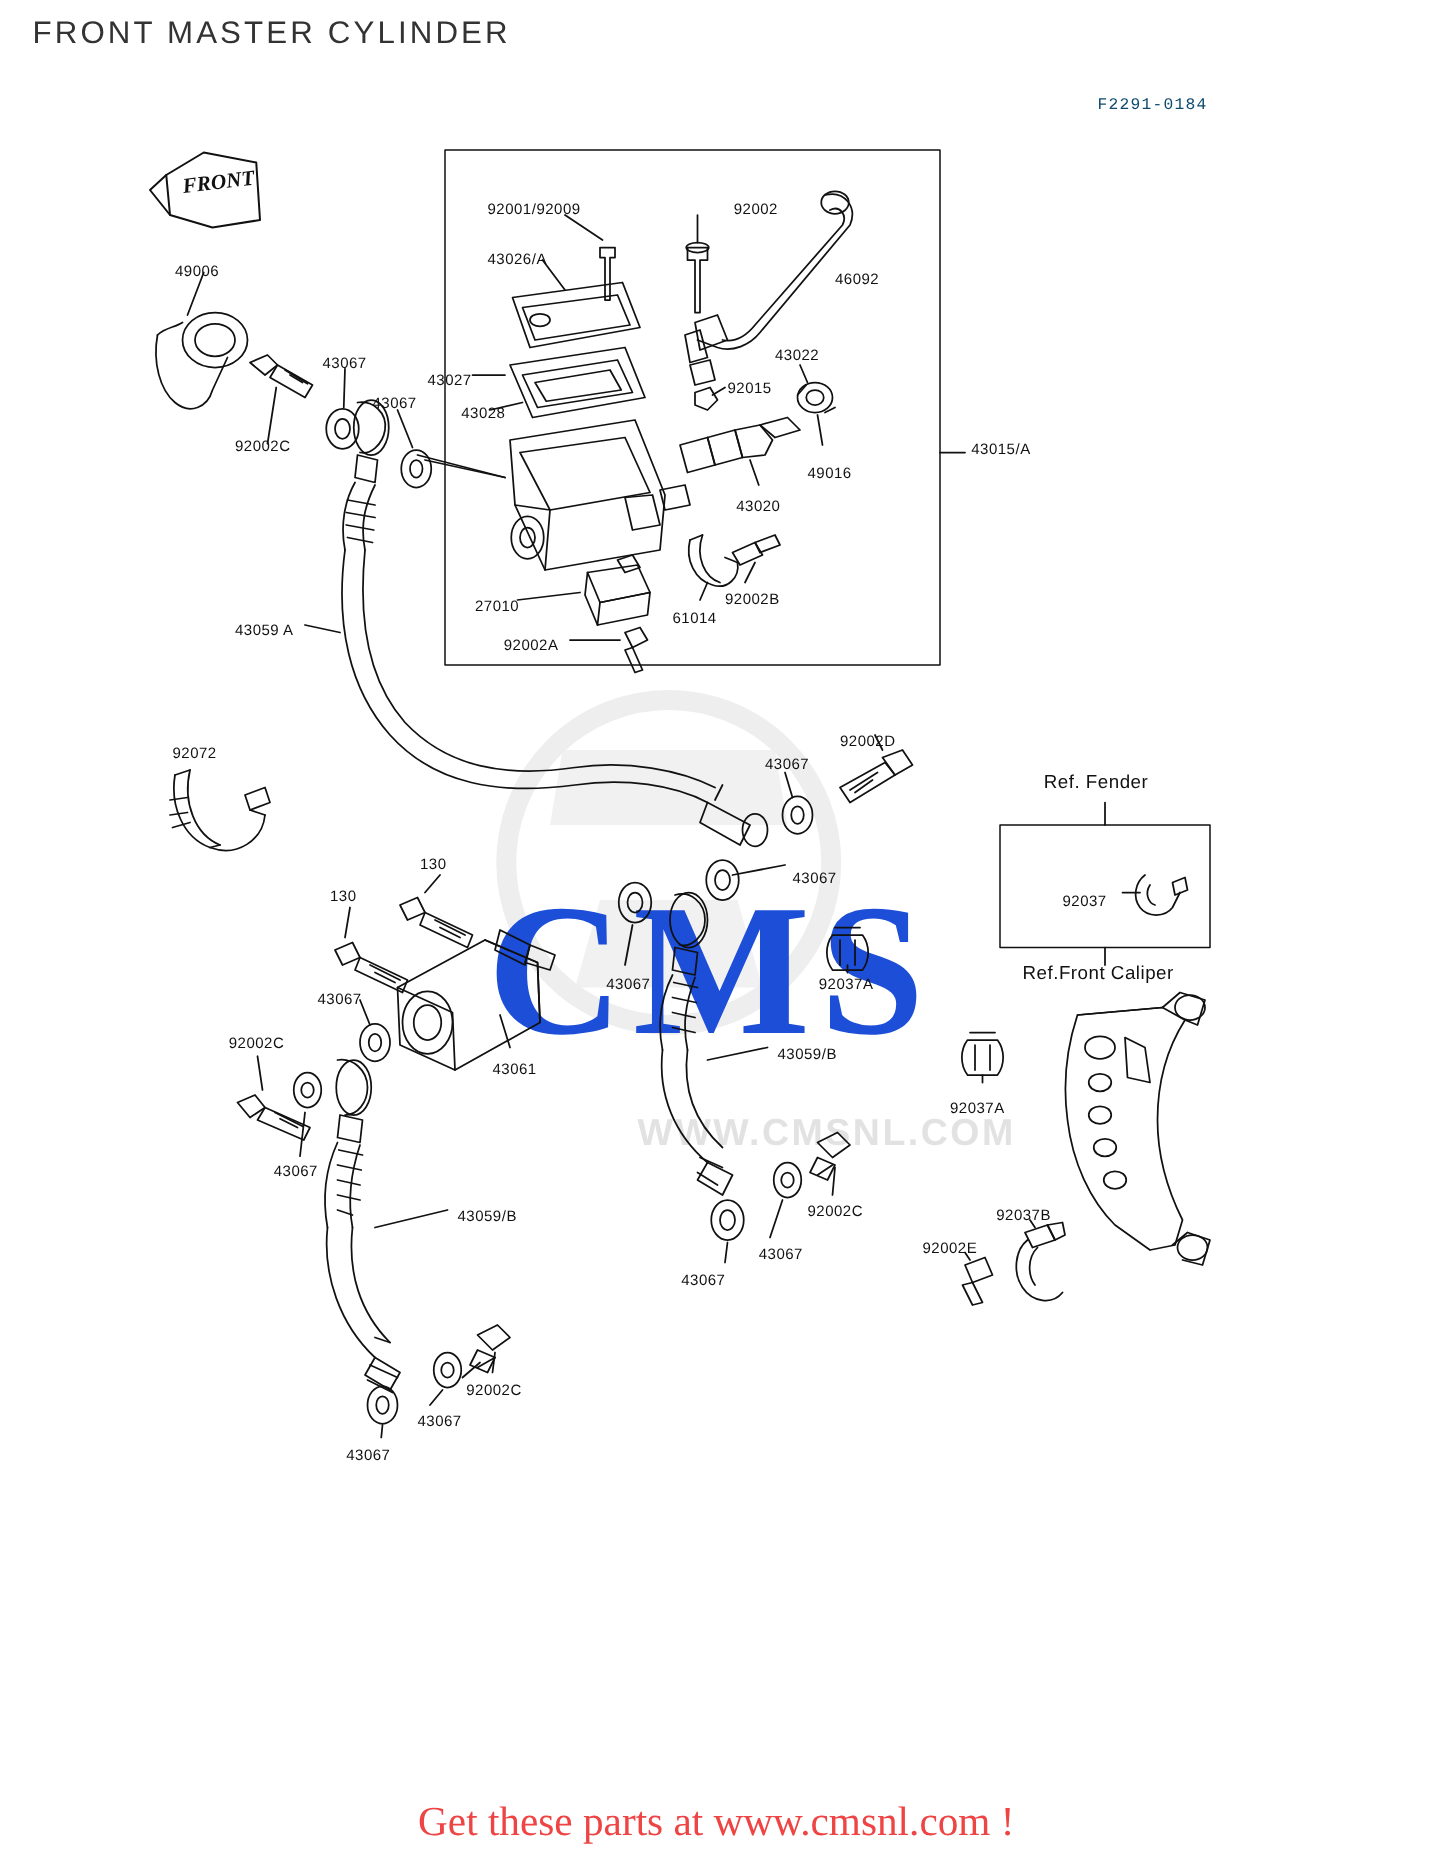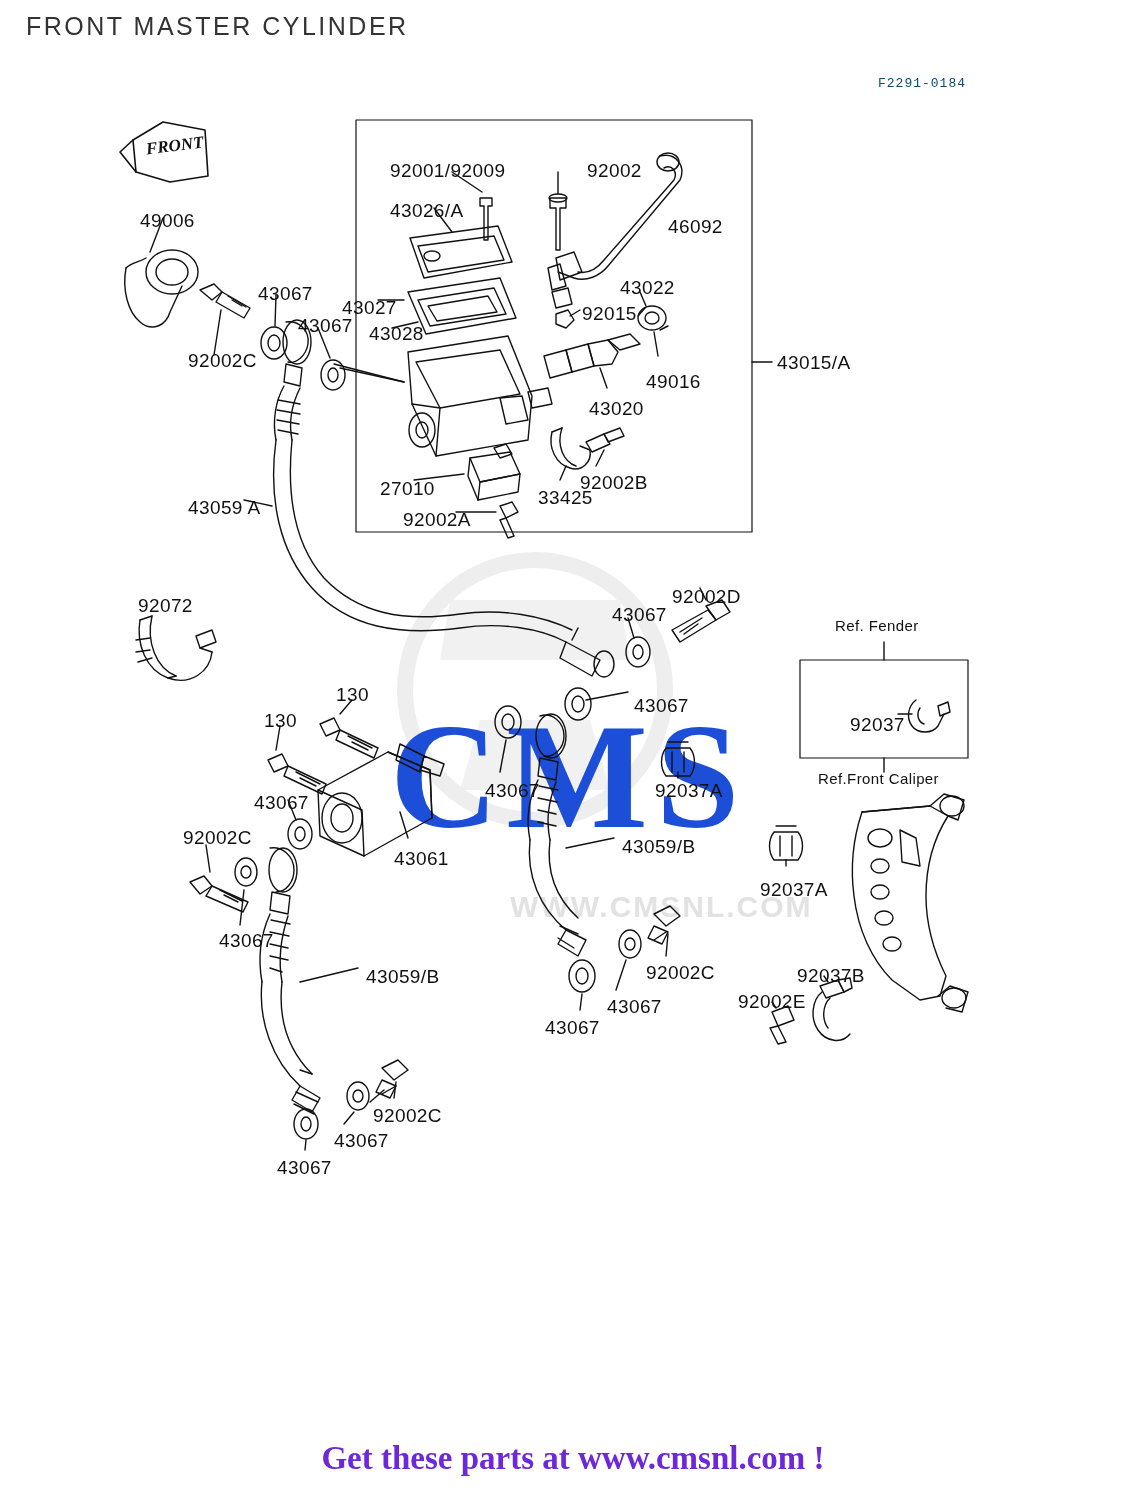--- a/index.html
+++ b/index.html
@@ -38,22 +38,22 @@
     color: #0c4a6e;
     font-family: "Liberation Mono", monospace;
   }
   .footer {
     position: absolute;
     left: 0;
     top: 1440px;
     width: 1146px;
     text-align: center;
     font-size: 33px;
-    font-weight: bold;
-    color: #6d28d9;
+    font-weight: normal;
+    color: #ef4444;
     font-family: "Liberation Serif", serif;
   }
   
   .watermark {
     position: absolute;
     left: 330px;
     top: 540px;
     width: 520px;
     height: 420px;
     pointer-events: none;
@@ -76,21 +76,21 @@
     font-size: 150px;
     font-weight: bold;
     color: #1d4ed8;
     letter-spacing: 8px;
     font-family: "Liberation Serif", serif;
     text-align: center;
   }
   
   .lbl {
     position: absolute;
-    font-size: 19px;
+    font-size: 12px;
     color: #111;
     white-space: nowrap;
     letter-spacing: 0.4px;
   }
   .lbl.ref {
     font-size: 15px;
   }
   svg.art {
     position: absolute;
     left: 0;
@@ -413,21 +413,21 @@
   <div class="lbl" style="left: 390px; top: 200px; text-align: center;">43026/A</div>
   <div class="lbl" style="left: 668px; top: 216px;">46092</div>
   <div class="lbl" style="left: 342px; top: 297px;">43027</div>
   <div class="lbl" style="left: 369px; top: 323px;">43028</div>
   <div class="lbl" style="left: 620px; top: 277px;">43022</div>
   <div class="lbl" style="left: 582px; top: 303px;">92015</div>
   <div class="lbl" style="left: 646px; top: 371px;">49016</div>
   <div class="lbl" style="left: 589px; top: 398px;">43020</div>
   <div class="lbl" style="left: 380px; top: 478px;">27010</div>
   <div class="lbl" style="left: 403px; top: 509px;">92002A</div>
-  <div class="lbl" style="left: 538px; top: 487px;">33425</div>
+  <div class="lbl" style="left: 538px; top: 487px;">61014</div>
   <div class="lbl" style="left: 580px; top: 472px; text-align: center;">92002B</div>
   <div class="lbl" style="left: 188px; top: 497px;">43059 A</div>
   <div class="lbl" style="left: 138px; top: 595px;">92072</div>
   <div class="lbl" style="left: 612px; top: 604px;">43067</div>
   <div class="lbl" style="left: 672px; top: 586px;">92002D</div>
   <div class="lbl" style="left: 634px; top: 695px;">43067</div>
   <div class="lbl" style="left: 336px; top: 684px;">130</div>
   <div class="lbl" style="left: 264px; top: 710px;">130</div>
   <div class="lbl" style="left: 254px; top: 792px;">43067</div>
   <div class="lbl" style="left: 485px; top: 780px;">43067</div>

